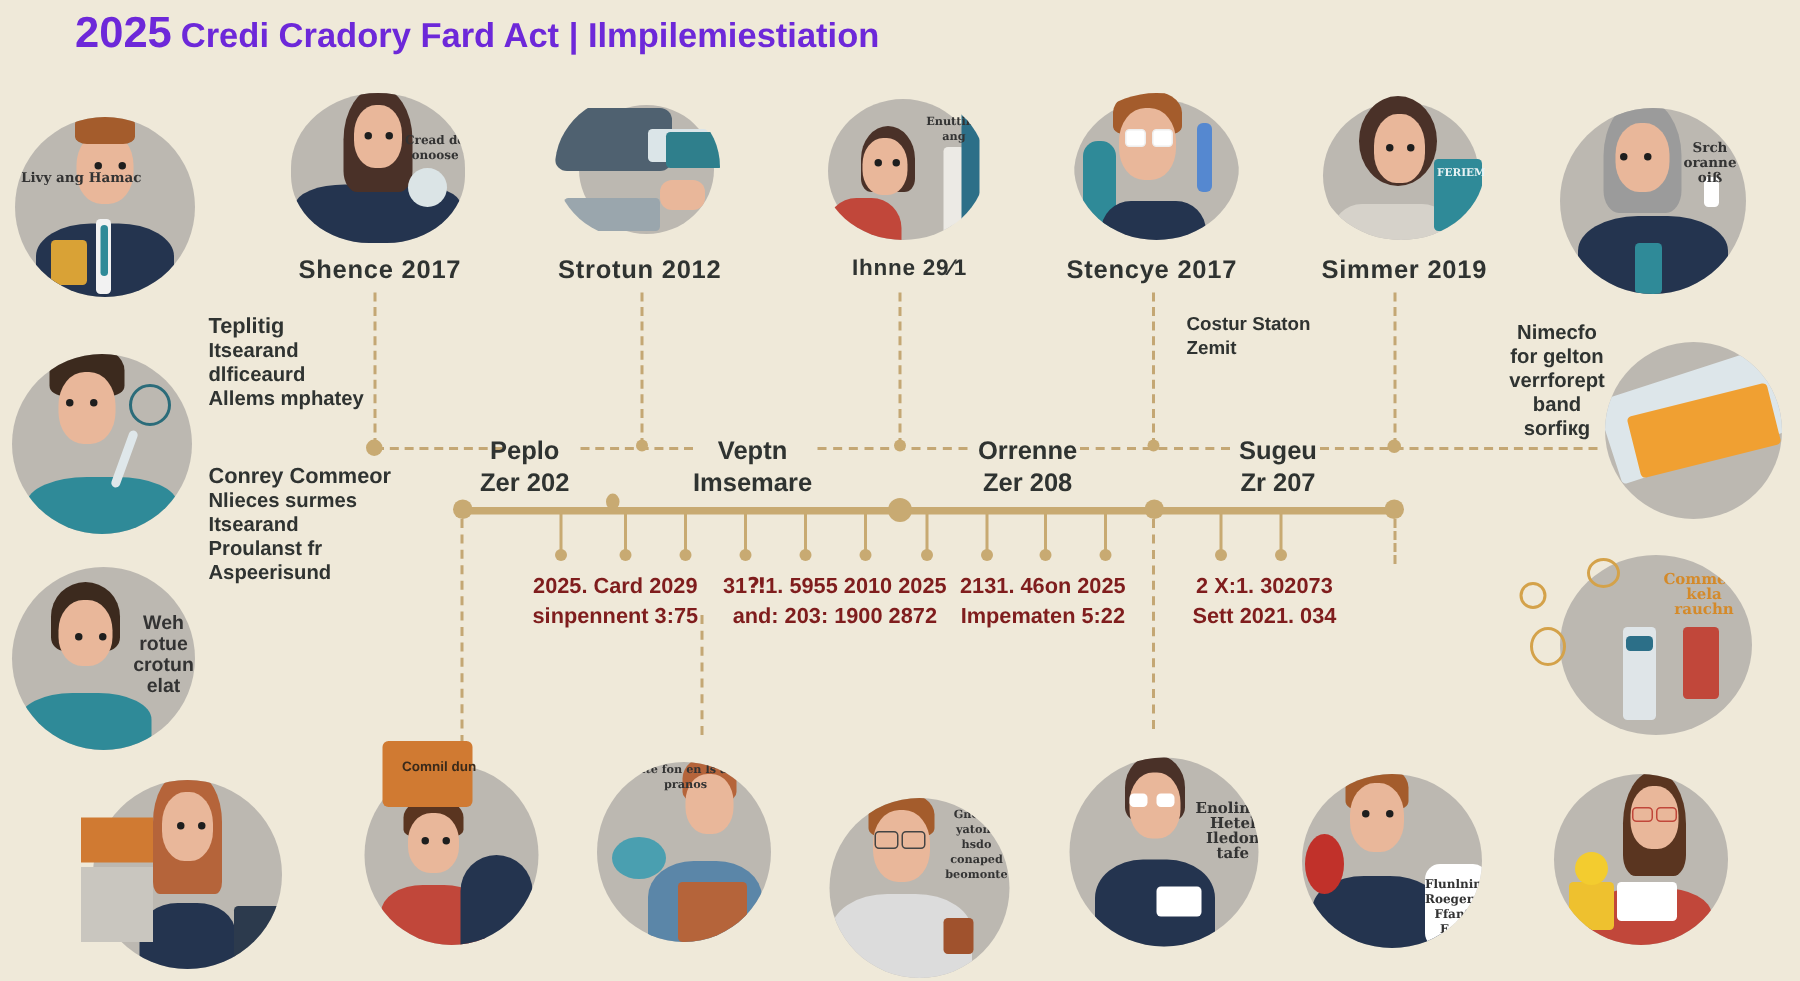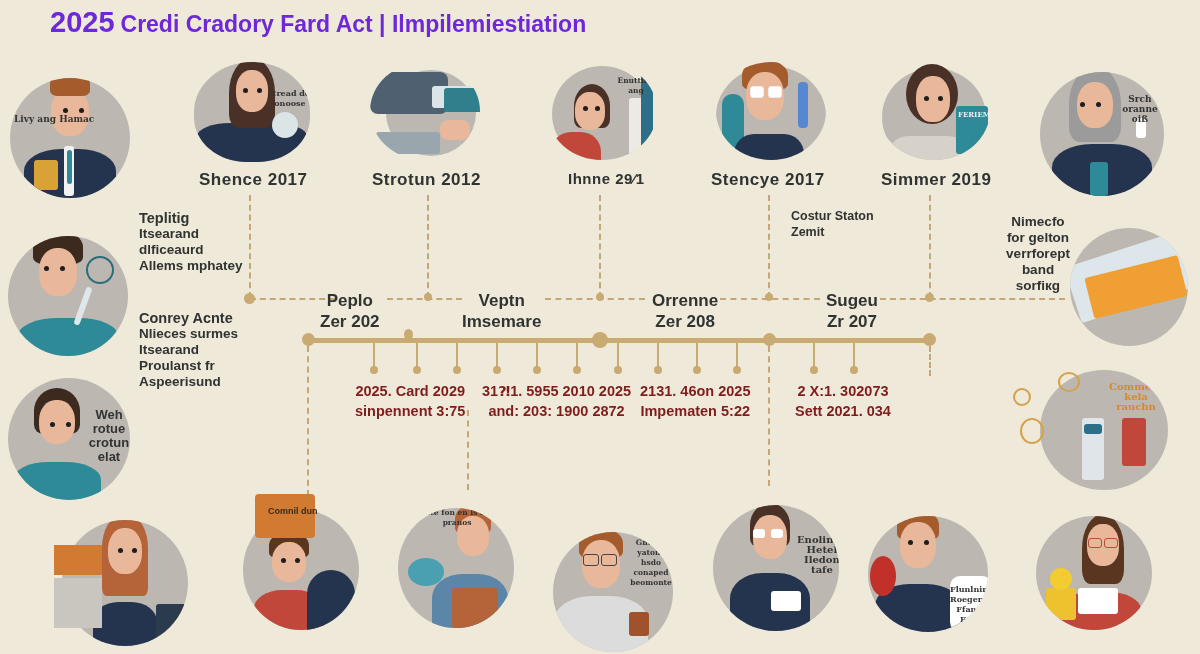--- a/index.html
+++ b/index.html
@@ -124,21 +124,21 @@
     <div>Sett 2021. 034</div>
 </div>
 
 <div class="note" style="left:139px;top:210px;">
   <div style="font-size:14.5px">Teplitig</div>
   <div>Itsearand</div>
   <div>dlficeaurd</div>
   <div>Allems mphatey</div>
 </div>
 <div class="note" style="left:139px;top:310px;">
-  <div style="font-size:14.5px">Conrey Acnte</div>
+  <div style="font-size:14.5px">Conrey Commeor</div>
   <div>Nlieces surmes</div>
   <div>Itsearand</div>
   <div>Proulanst fr</div>
   <div>Aspeerisund</div>
 </div>
 <div class="note" style="left:791px;top:208px;font-size:12.5px;">
   <div>Costur Staton</div>
   <div>Zemit</div>
 </div>
 <div class="note center" style="left:998px;top:214px;width:80px;font-size:13.5px;">

